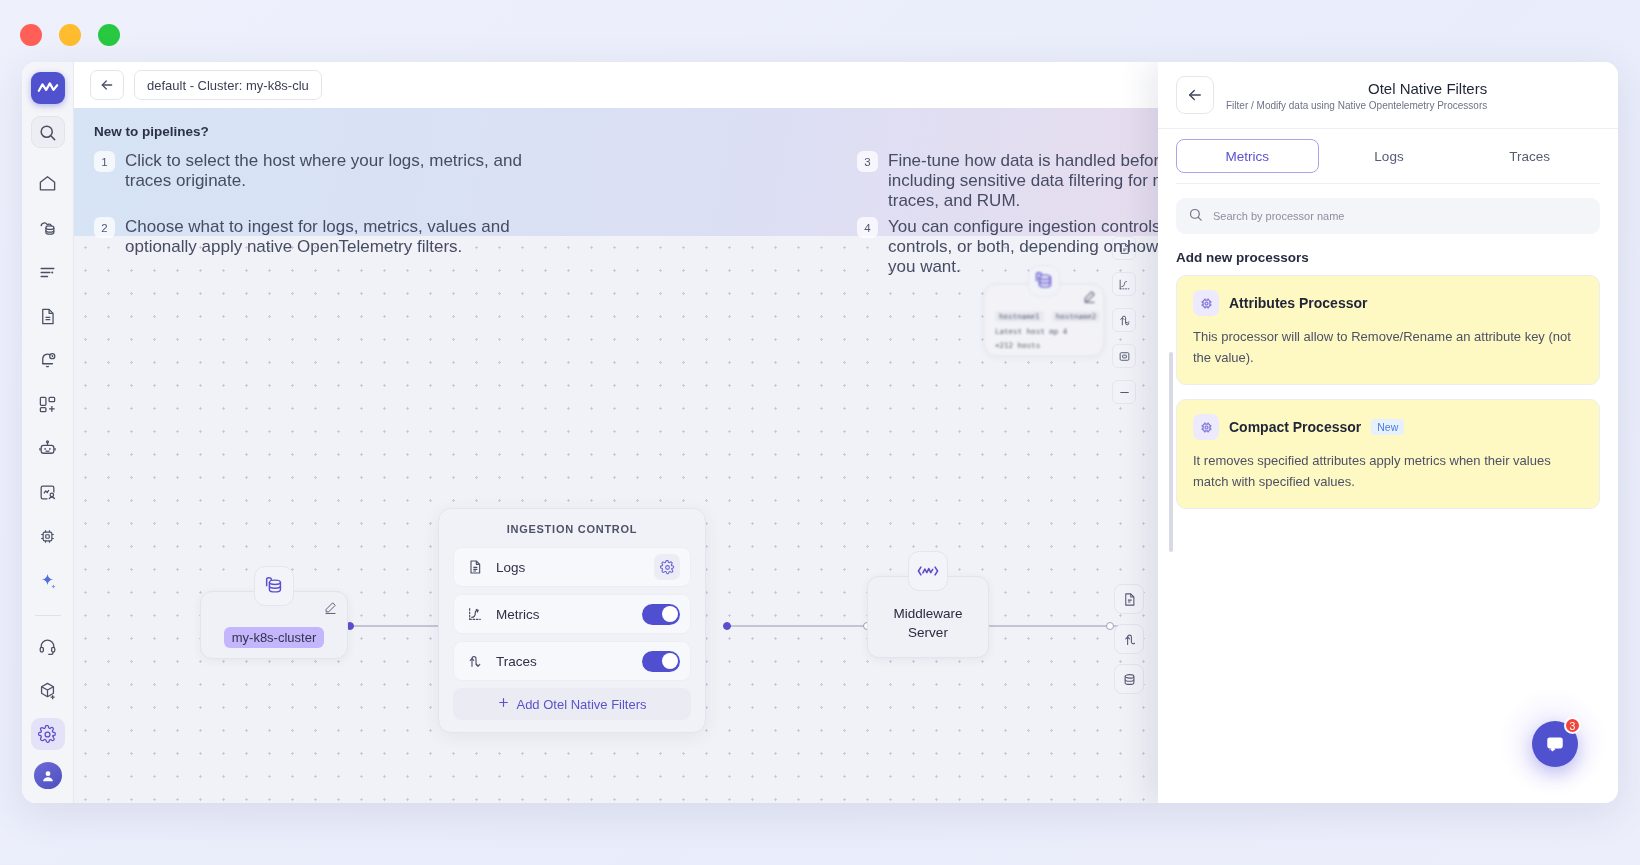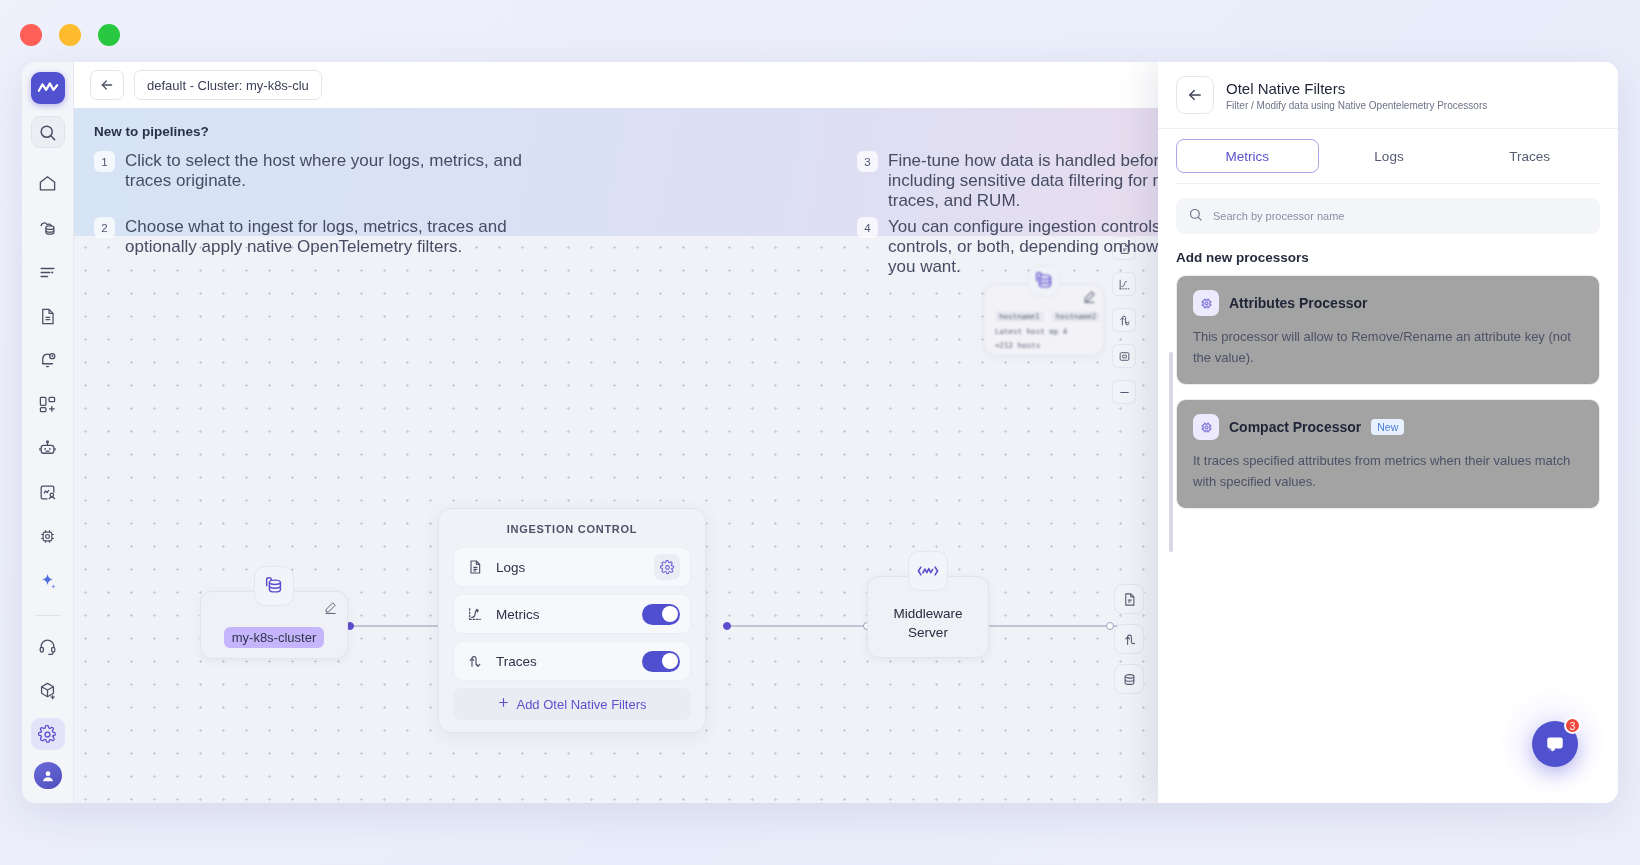--- a/index.html
+++ b/index.html
@@ -205,21 +205,21 @@
 
   
   .drawer {
     position: absolute; right: 0; top: 0; bottom: 0; width: 460px;
     background: #fff; z-index: 20;
     box-shadow: -10px 0 30px rgba(40,45,90,.10);
     display: flex; flex-direction: column;
   }
   .drawer-head {
     display: flex; align-items: center; gap: 12px;
-    padding: 14px 18px 14px 18px; border-bottom: 1px solid #ededf2;
+    padding: 14px 18px 14px 18px; border-bottom: 1px solid #ededf2; text-align: right;
   }
   .drawer-back {
     width: 38px; height: 38px; border-radius: 9px; border: 1px solid #e6e7ee;
     background: #fff; display:flex; align-items:center; justify-content:center;
     color:#3f4458; cursor:pointer; flex: 0 0 38px;
   }
   .drawer-back svg { width: 18px; height: 18px; }
   .drawer-title { font-size: 15px; color: #1f2437; font-weight: normal; margin-bottom: 3px; }
   .drawer-sub { font-size: 10px; color: #6d7287; }
 
@@ -241,21 +241,21 @@
     border: none; outline: none; background: transparent; flex: 1;
     font-size: 11px; color: #2b3047; font-family: "Liberation Sans", sans-serif;
   }
   .search-box input::placeholder { color: #8a8fa3; }
 
   .sect-title { font-size: 13.5px; color: #262b3f; padding: 16px 18px 10px 18px; font-weight: bold; }
 
   .proc-list { padding: 0 18px; overflow-y: auto; flex: 1; }
   .proc-card {
     border: 1px solid #ecedf2; border-radius: 10px; padding: 14px 16px 16px 16px;
-    margin-bottom: 14px; background: #a3a3a3; cursor: pointer;
+    margin-bottom: 14px; background: #fef9c3; cursor: pointer;
   }
   .proc-head { display:flex; align-items:center; gap: 10px; margin-bottom: 10px; }
   .proc-ico {
     width: 26px; height: 26px; border-radius: 7px; background: #eceafc;
     display:flex; align-items:center; justify-content:center; color:#5b4fcf; flex:0 0 26px;
   }
   .proc-ico svg { width: 15px; height: 15px; }
   .proc-name { font-size: 14px; color: #1f2437; font-weight: bold; }
   .new-badge {
     font-size: 10.5px; color: #4a7ddd; background: #e7f0fd;
@@ -450,21 +450,21 @@
           <div class="hint">
             <div class="hint-num">1</div>
             <div class="hint-txt">Click to select the host where your logs, metrics, and traces originate.</div>
           </div>
           <div class="hint">
             <div class="hint-num">3</div>
             <div class="hint-txt">Fine-tune how data is handled before storage, including sensitive data filtering for metrics, logs, traces, and RUM.</div>
           </div>
           <div class="hint">
             <div class="hint-num">2</div>
-            <div class="hint-txt">Choose what to ingest for logs, metrics, traces and optionally apply native OpenTelemetry filters.</div>
+            <div class="hint-txt">Choose what to ingest for logs, metrics, values and optionally apply native OpenTelemetry filters.</div>
           </div>
           <div class="hint">
             <div class="hint-num">4</div>
             <div class="hint-txt">You can configure ingestion controls, backend controls, or both, depending on how much control you want.</div>
           </div>
         </div>
       </div>
 
       <div class="canvas">
 
@@ -712,21 +712,21 @@
               <span class="proc-ico">
                 <svg viewBox="0 0 24 24" fill="none" stroke="currentColor" stroke-width="1.5" stroke-linejoin="round">
                     <rect x="6.5" y="6.5" width="11" height="11" rx="2"></rect>
                     <rect x="9.8" y="9.8" width="4.4" height="4.4" rx="1"></rect>
                     <path d="M9.5 6.5V4M14.5 6.5V4M9.5 20v-2.5M14.5 20v-2.5M6.5 9.5H4M6.5 14.5H4M20 9.5h-2.5M20 14.5h-2.5"></path>
                   </svg>
               </span>
               <span class="proc-name">Compact Processor</span>
               <span class="new-badge">New</span>
             </div>
-            <div class="proc-desc">It traces specified attributes from metrics when their values match with specified values.</div>
+            <div class="proc-desc">It removes specified attributes apply metrics when their values match with specified values.</div>
           </div>
 
         </div>
       </div>
 
       <div class="chat-glow"></div>
       <div class="chat-fab">
         <svg viewBox="0 0 24 24" fill="none" stroke="currentColor" stroke-width="1.8" stroke-linejoin="round">
           <path d="M4 5.5h16v11H9.5L5.5 20v-3.5H4z" fill="currentColor" stroke="none" opacity=".25"></path>
           <rect x="3.6" y="4.8" width="16.8" height="12" rx="2.6" fill="#fff" stroke="none"></rect>

